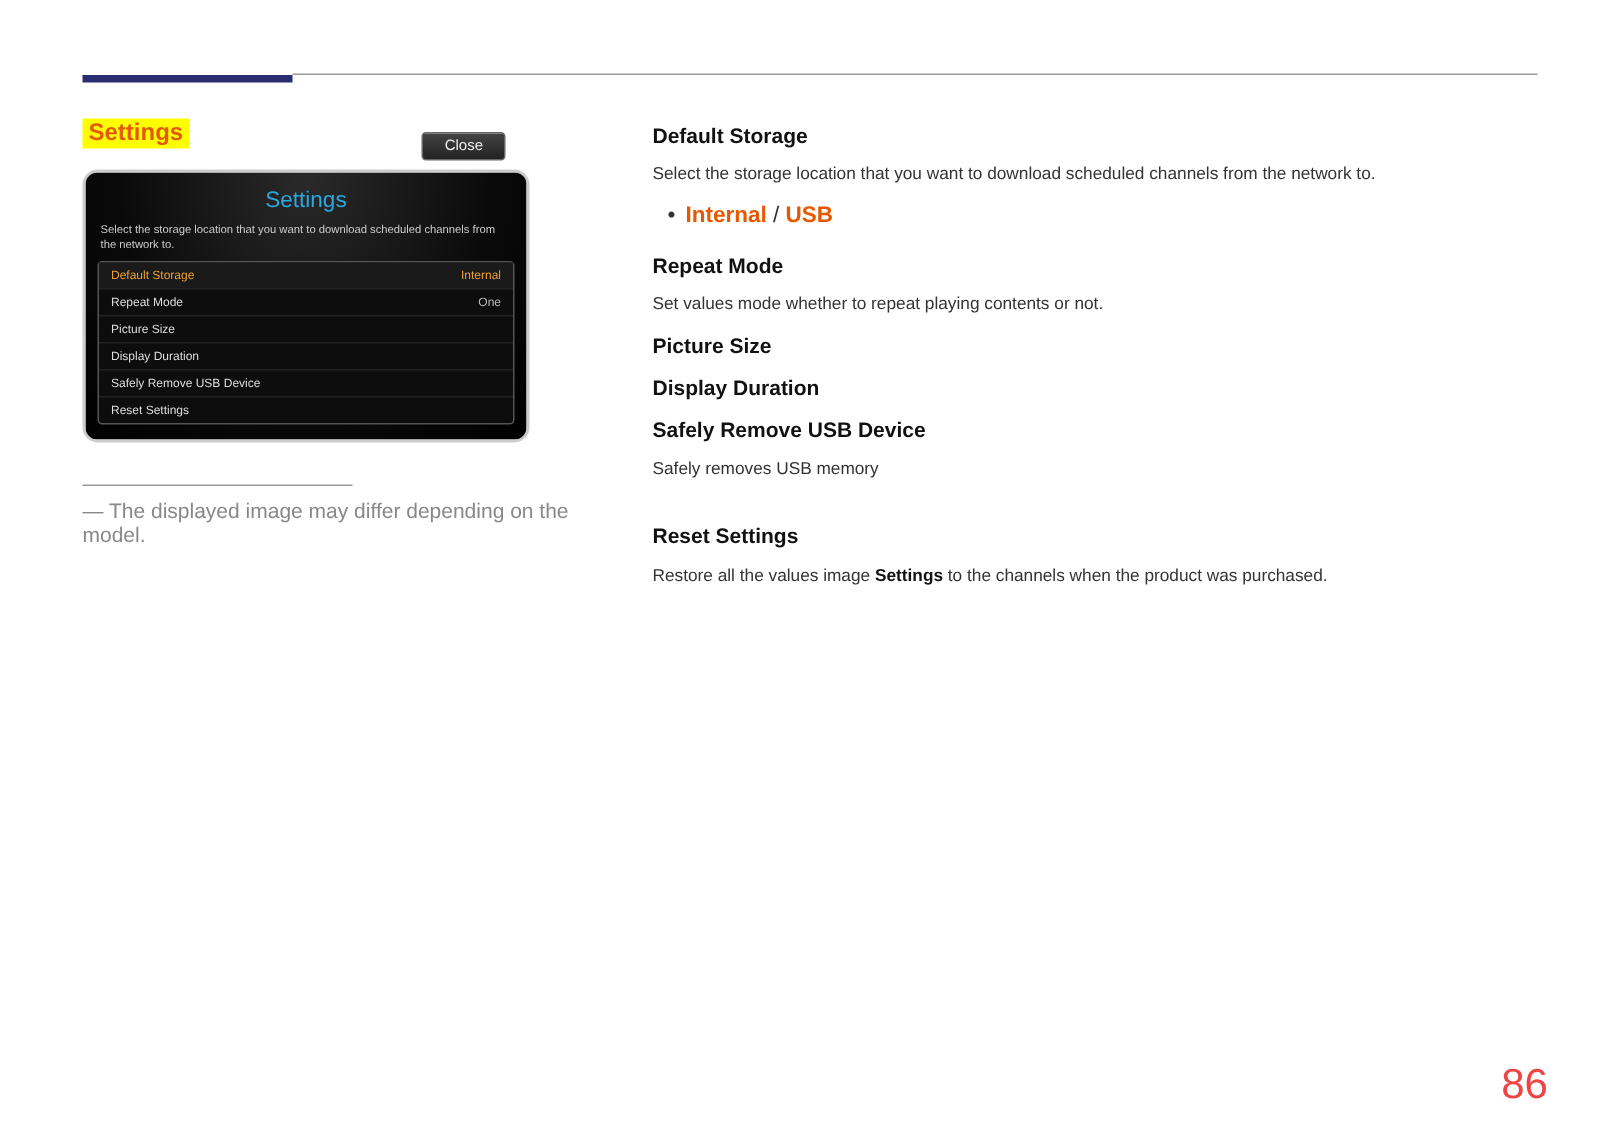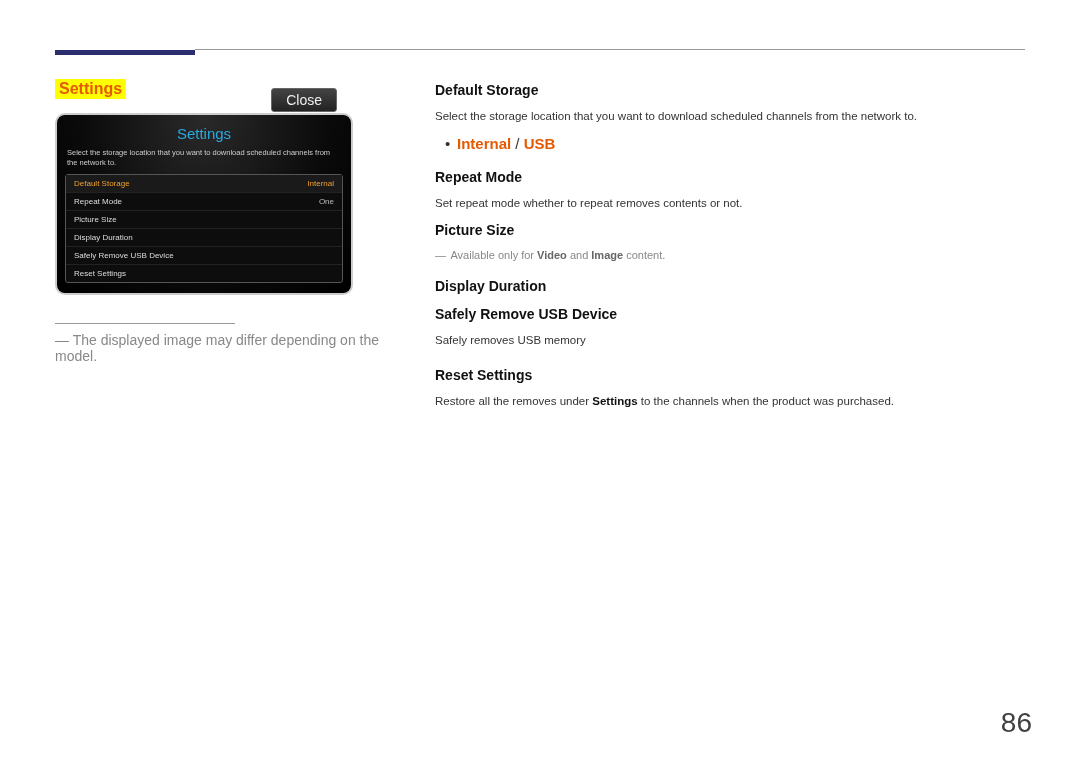--- a/index.html
+++ b/index.html
@@ -91,21 +91,21 @@
   .device-row.selected .dr-value { color: #f0a030; }
   .dr-label { color: #ddd; }
   .dr-value { color: #bbb; }
   .close-btn {
     position: absolute;
     right: 66px;
     margin-top: -110px;
     background: linear-gradient(#444,#222);
     border: 1px solid #666;
     color: #eee;
-    font-size: 14px;
+    font-size: 10px;
     padding: 3px 14px;
     border-radius: 3px;
   }
   .close-wrap { position: relative; }
   .close-wrap .close-btn {
     position: absolute;
     right: 6px;
     top: 24px;
   }
 
@@ -152,21 +152,21 @@
     margin-bottom: 10px;
   }
   .note .dash { color:#888; margin-right:2px; }
   .note .bold { font-weight: bold; color: #666; }
 
   .page-num {
     position: absolute;
     bottom: 24px;
     right: 48px;
     font-size: 28px;
-    color: #404040;
+    color: #ef4444;
     font-weight: 300;
     text-align: right;
   }
 </style>
 </head>
 <body>
 
 <div class="page">
 
   <div style="display:flex;">
@@ -219,35 +219,31 @@
 
     <div class="right-col">
 
       <div class="h3 first">Default Storage</div>
       <div class="desc">Select the storage location that you want to download scheduled channels from the network to.</div>
       <div class="bullet">
         <span class="bold-orange">Internal</span><span> / </span><span class="bold-orange">USB</span>
       </div>
 
       <div class="h3">Repeat Mode</div>
-      <div class="desc">Set repeat mode whether to repeat removes contents or not.</div>
+      <div class="desc">Set values mode whether to repeat playing contents or not.</div>
 
       <div class="h3">Picture Size</div>
-      <div class="note">
-        <span class="dash">―</span>
-        <span>Available only for </span><span class="bold">Video</span><span> and </span><span class="bold">Image</span><span> content.</span>
-      </div>
 
       <div class="h3">Display Duration</div>
 
       <div class="h3">Safely Remove USB Device</div>
-      <div class="desc" style="margin-bottom:14px;">Safely removes USB memory</div>
+      <div class="desc" style="margin-bottom:24px;">Safely removes USB memory</div>
 
       <div class="h3">Reset Settings</div>
       <div class="desc">
-        <span>Restore all the removes under </span><span class="bold-black">Settings</span><span> to the channels when the product was purchased.</span>
+        <span>Restore all the values image </span><span class="bold-black">Settings</span><span> to the channels when the product was purchased.</span>
       </div>
 
     </div>
   </div>
 </div>
 
 <div class="page-num">86</div>
 
 </body></html>

